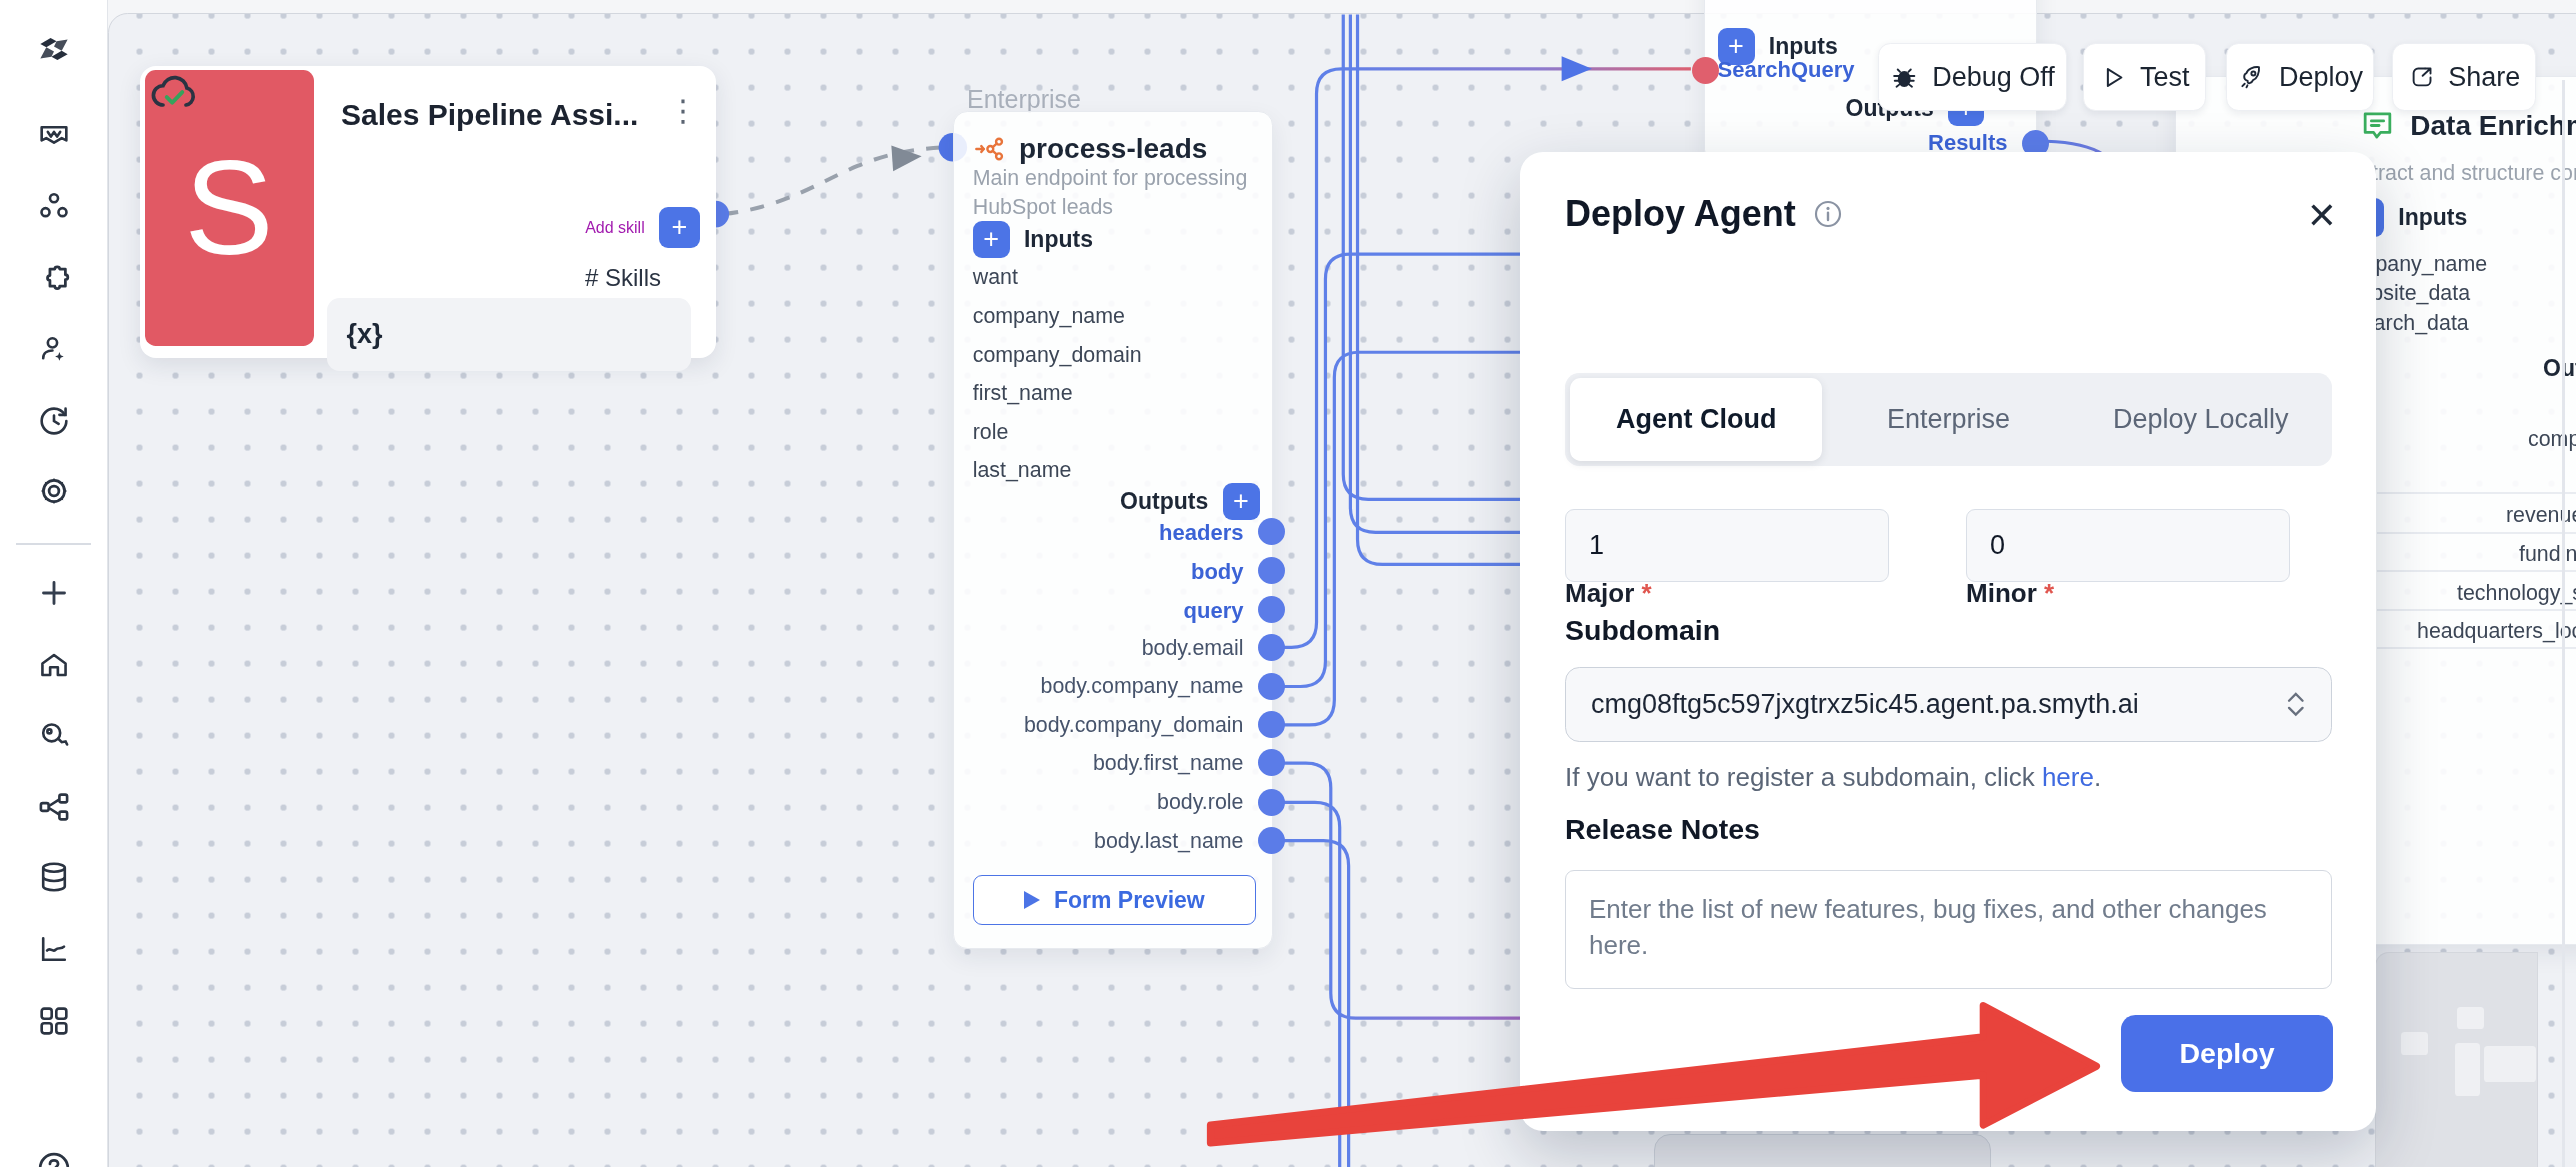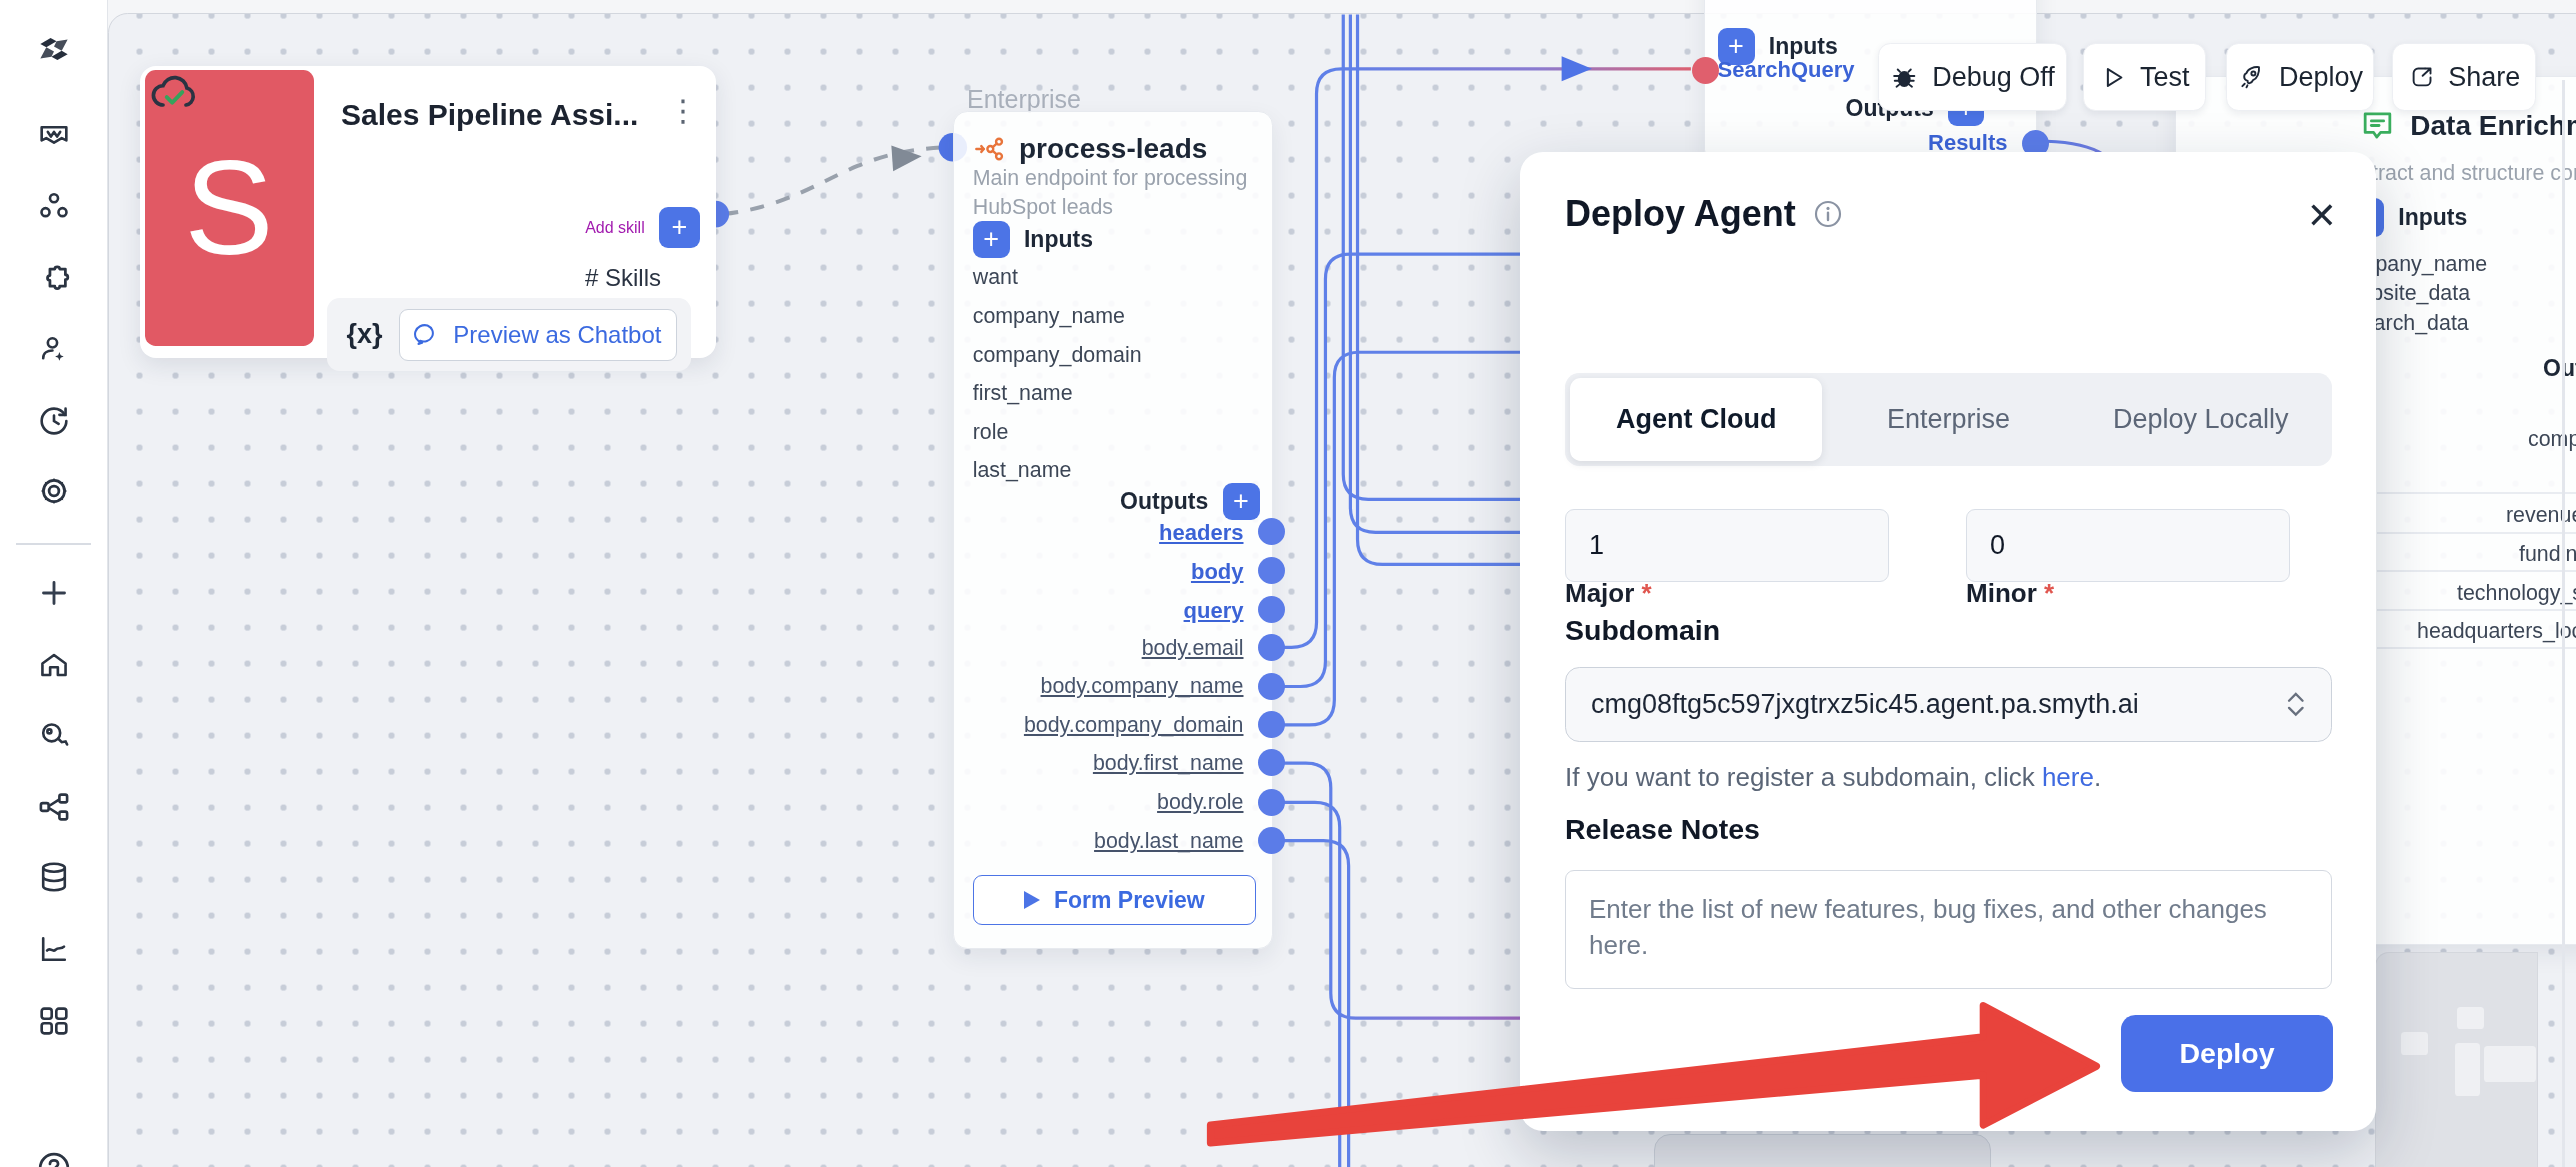--- a/index.html
+++ b/index.html
@@ -52,21 +52,21 @@
   .sec-title { font-size:23px; font-weight:700; color:#1d2736; }
   .row-txt { font-size:21.4px; color:#3c4656; }
   .out-main { font-size:22px; font-weight:700; color:#3b63d6; }
 
   
   #pl-node { left:953px; top:111px; width:320px; height:838px; }
   #pl-desc { position:absolute; left:18.7px; top:52px; width:276px; font-size:21.4px; line-height:29px; color:#9aa2ad; }
   #pl-in-head { position:absolute; left:18.7px; top:109px; }
   .pl-in { position:absolute; left:18.7px; white-space:nowrap; }
   #pl-out-head { position:absolute; right:12.5px; top:371px; flex-direction:row; }
-  .pl-out { position:absolute; right:28.5px; white-space:nowrap; text-align:right;text-decoration:underline; }
+  .pl-out { position:absolute; right:28.5px; white-space:nowrap; text-align:right; }
   #form-preview { position:absolute; left:18.7px; top:763px; width:283px; height:50px; background:#fff;
     border:1.8px solid #4c74e6; border-radius:9px; display:flex; align-items:center; justify-content:center;
     gap:14.3px; font-size:23px; font-weight:700; color:#3b6ae0; cursor:pointer; }
   .tri { width:0; height:0; border-left:16px solid #4c74e6; border-top:9.8px solid transparent; border-bottom:9.8px solid transparent; }
 
   
   #sq-node { left:1704px; top:-55px; width:333px; height:219px; border-radius:14.3px; }
   
   #de-node { left:2175px; top:76px; width:499px; height:869px; }
   #de-sep { position:absolute; height:1.8px; background:#e9ecf1; left:201px; width:299px; }
@@ -188,26 +188,20 @@
   </svg>
   <div id="agent-title">Sales Pipeline Assi...</div>
   <div id="kebab">⋮</div>
   <div id="addskill">
     <span class="lbl">Add skill</span>
     <button class="plusbtn" style="width:41px;height:41px;">+</button>
   </div>
   <div id="skills-row"># Skills</div>
   <div id="preview-pill">
     <span id="curly">{x}</span>
-    <div id="preview-btn">
-      <svg width="27" height="27" viewBox="0 0 24 24">
-        <path d="M12 4 A8 7.4 0 1 1 5.4 17.6 L4 20.4 L7.2 19.4 A8 7.4 0 0 1 12 4 Z" fill="none" stroke="#3b6ae0" stroke-width="1.8" stroke-linejoin="round"></path>
-      </svg>
-      <span>Preview as Chatbot</span>
-    </div>
   </div>
 </div>
 
 <div class="node" id="pl-node">
   <div class="sec-head abs" style="left:18.7px; top:21.4px;">
     <svg width="32" height="32" viewBox="0 0 24 24">
       <g fill="none" stroke="#e8743b" stroke-width="1.8" stroke-linecap="round">
         <path d="M2.5 12 H8"></path>
           <path d="M6.2 9.8 L8 12 L6.2 14.2"></path>
         <circle cx="13" cy="12" r="2.2"></circle>

